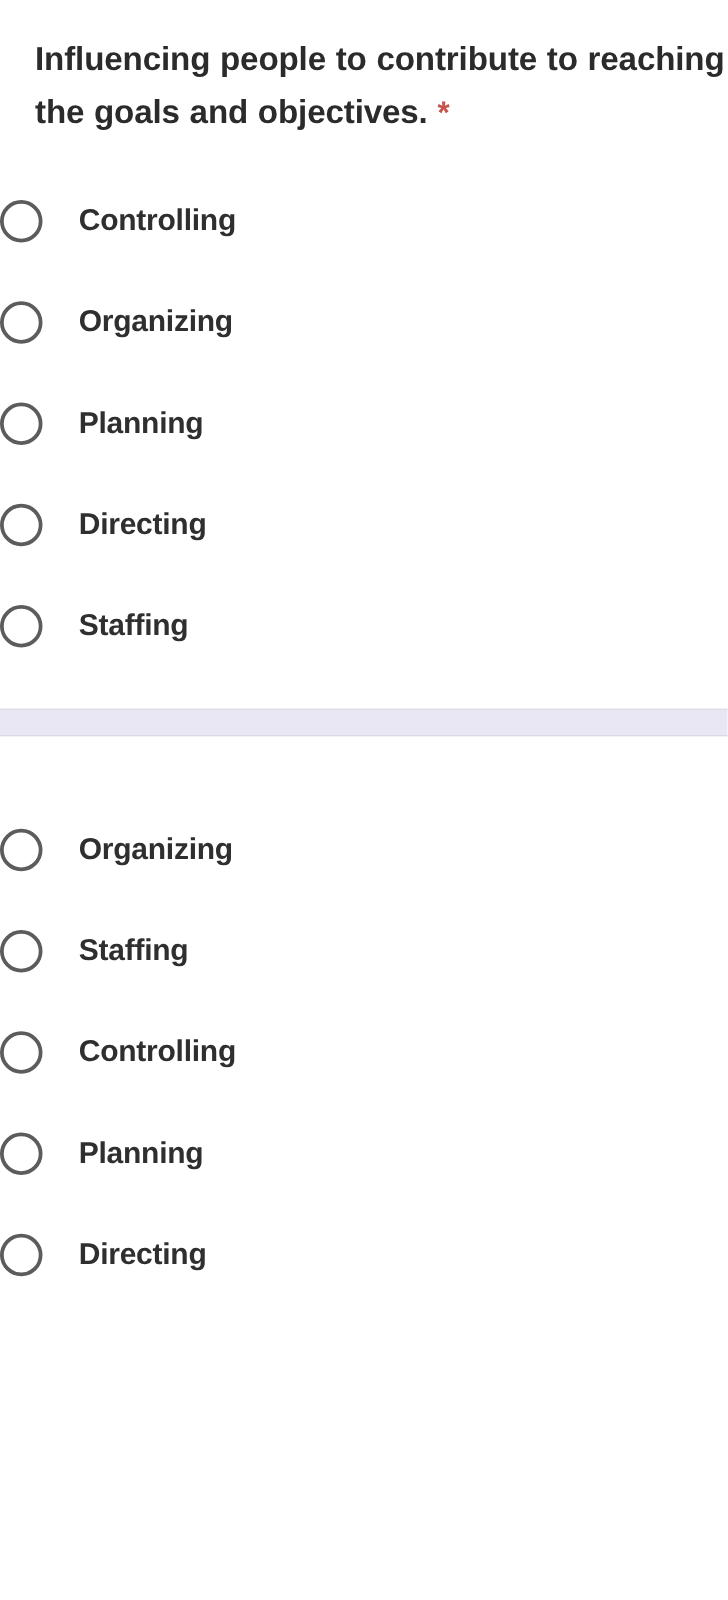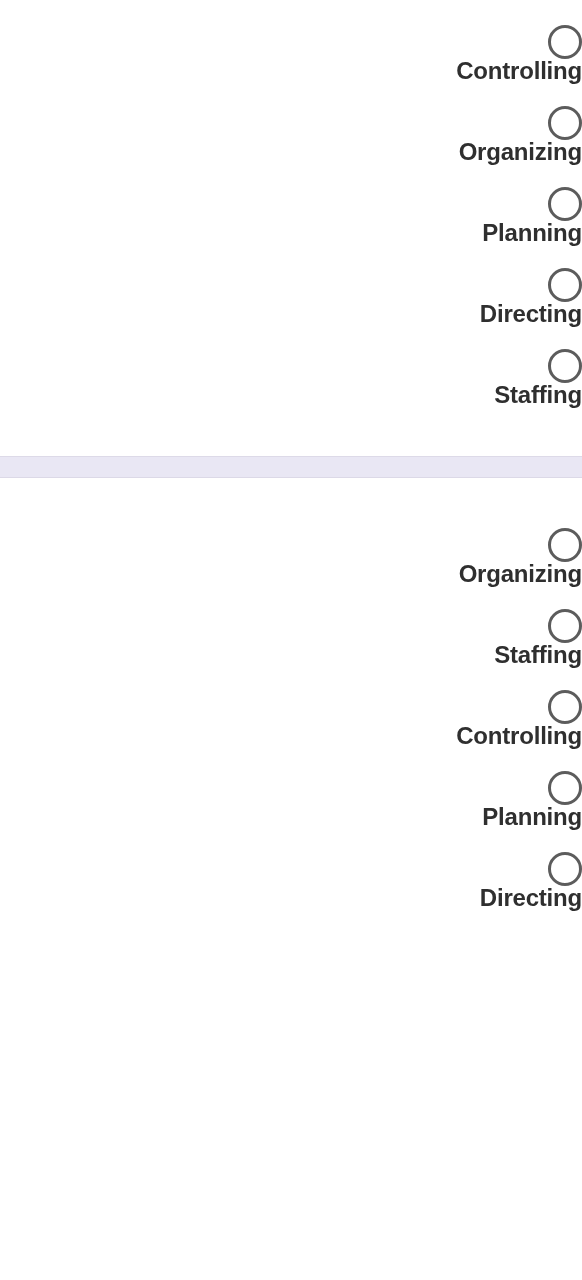--- a/index.html
+++ b/index.html
@@ -51,25 +51,23 @@
 
   
   .options-list {
     list-style: none;
     margin: 0;
     padding: 0;
   }
 
   .option-row {
     display: flex;
-    align-items: flex-end;
+    align-items: center;
     height: 81px;
-    padding-left: 30px;
     box-sizing: border-box;
-    flex-direction: column;
   }
 
   .radio-circle {
     width: 34px;
     height: 34px;
     min-width: 34px;
     border-radius: 50%;
     border: 3px solid #5c5c5c;
     background: transparent;
     box-sizing: border-box;
@@ -103,20 +101,23 @@
 
   .q2-title-block { padding-top: 22px; }
   .q2-options-gap { height: 22px; }
 </style>
 </head>
 <body>
 
 <div class="form-scroll">
 
   <section class="question-card">
+    <div class="q1-title-block">
+      <h2 class="question-title"><span>Influencing people to contribute to reaching the goals and objectives.</span> <span class="required-star">*</span></h2>
+    </div>
 
     <div class="q1-options-gap"></div>
 
     <ul class="options-list">
       <li class="option-row">
         <span class="radio-circle"></span>
         <span class="option-label">Controlling</span>
       </li>
       <li class="option-row">
         <span class="radio-circle"></span>

